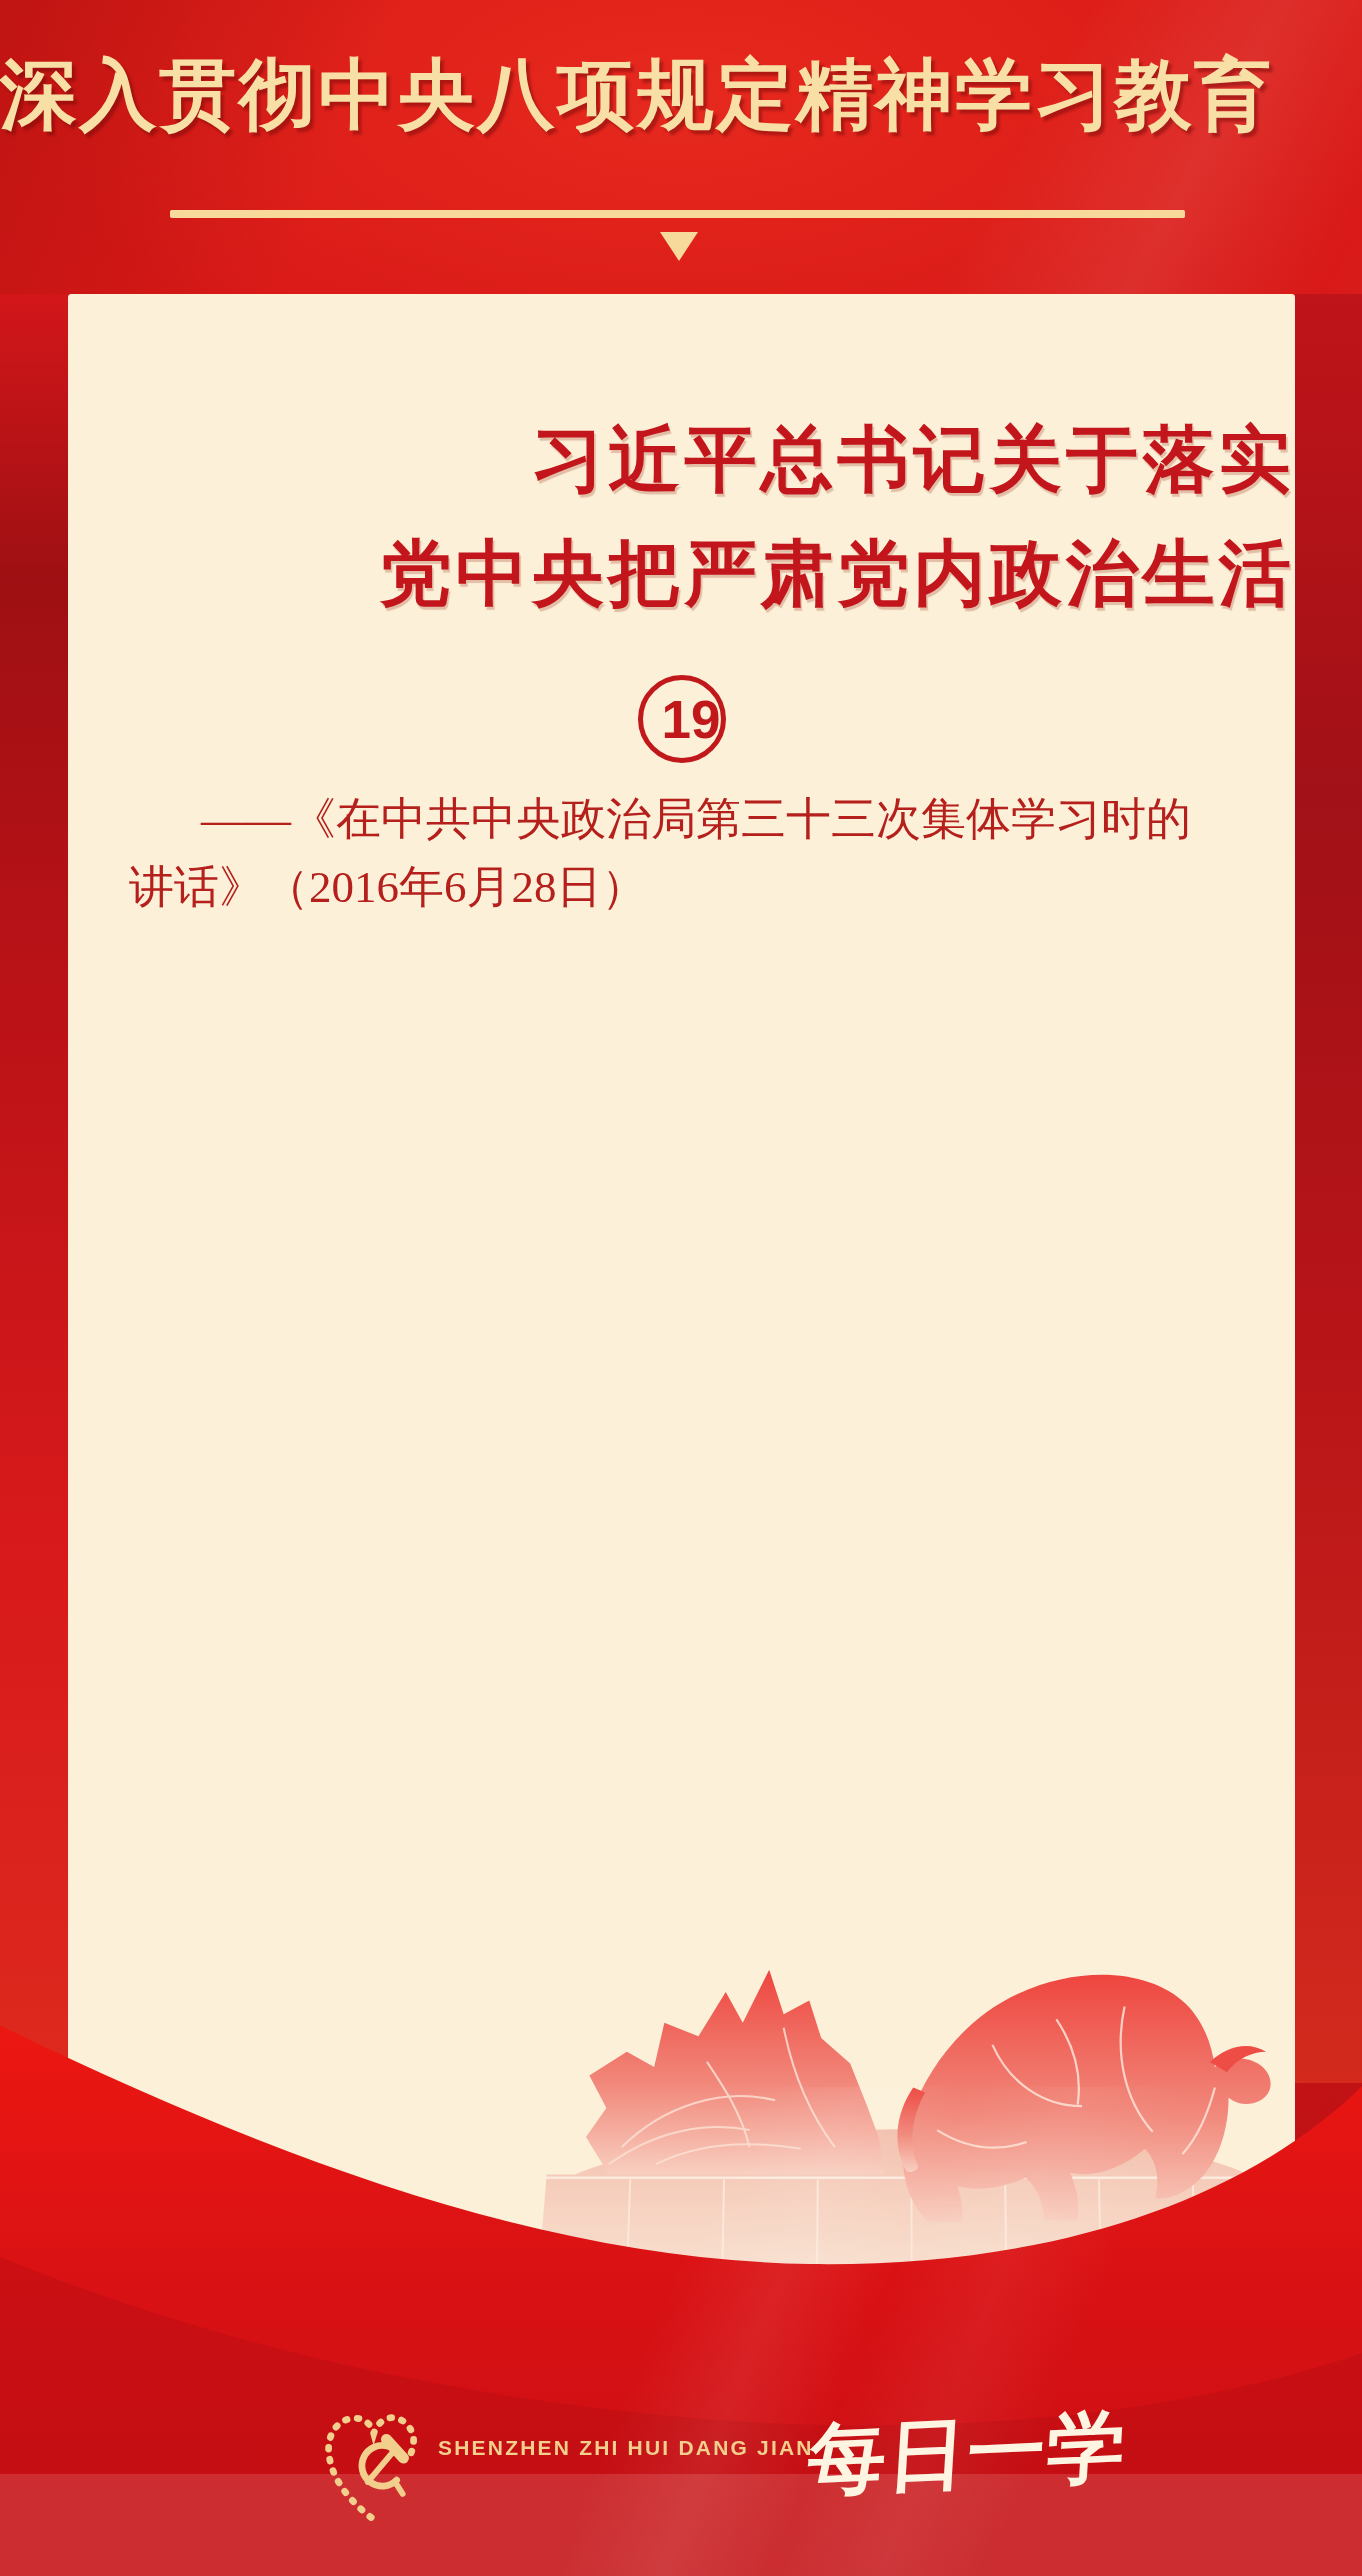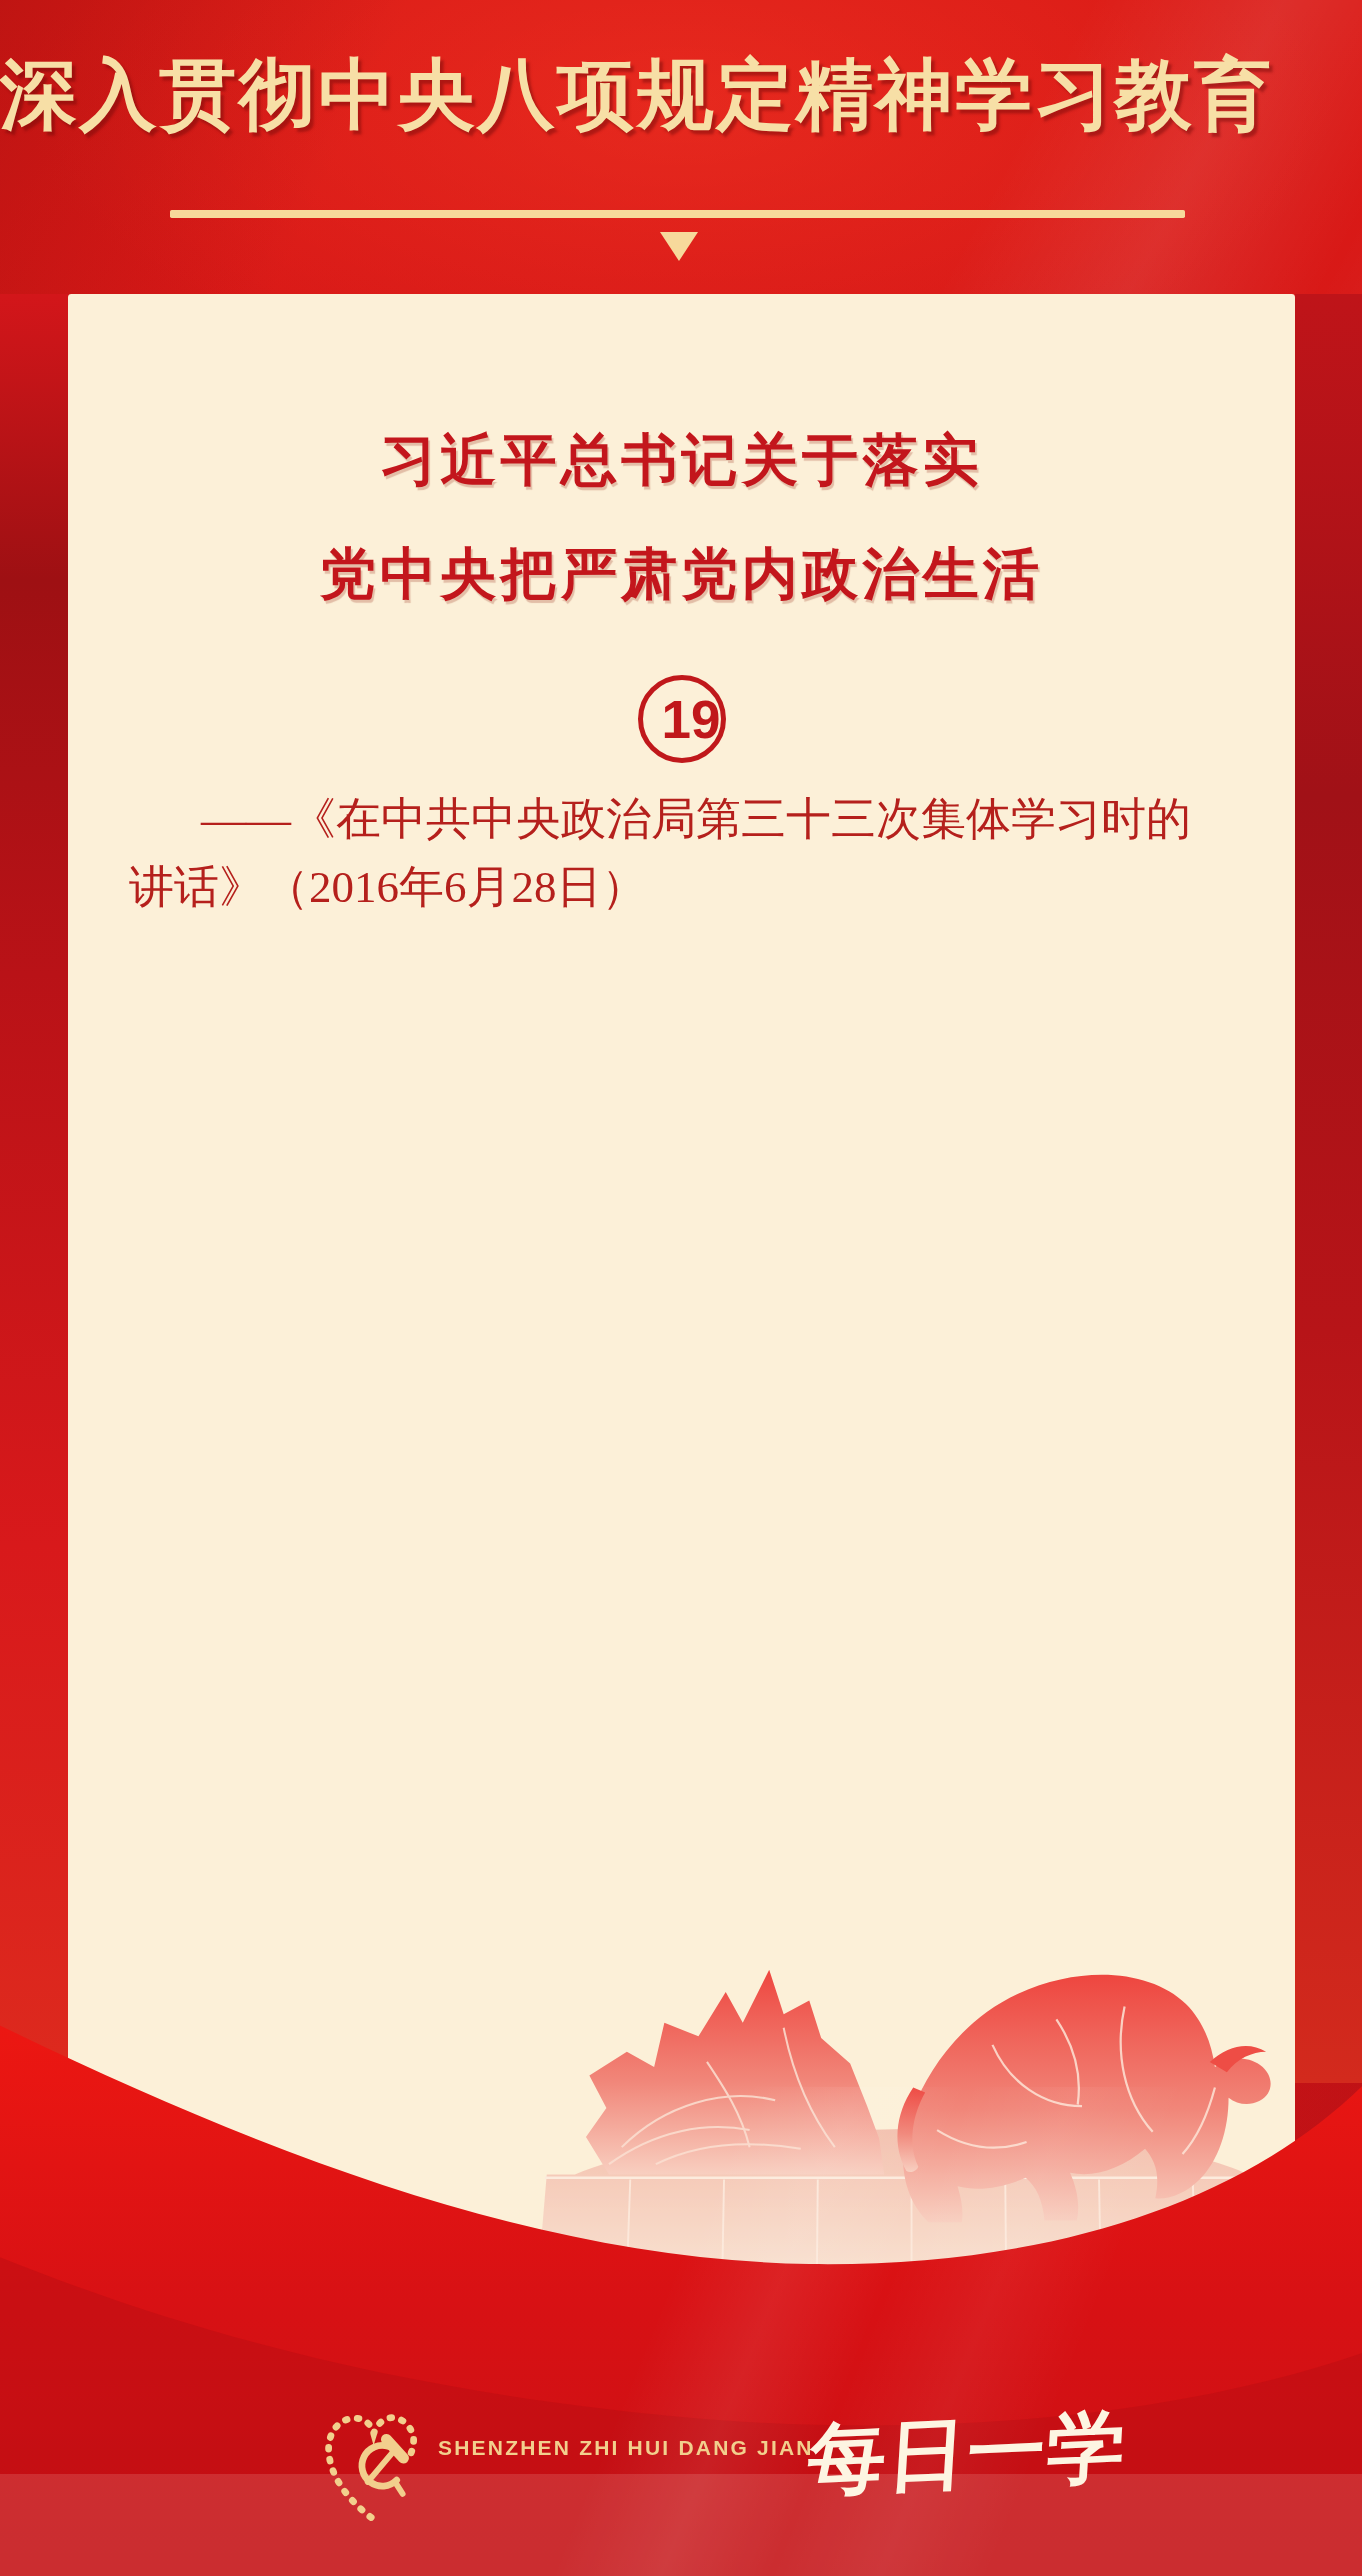--- a/index.html
+++ b/index.html
@@ -41,22 +41,22 @@
     position:absolute;left:660px;top:232px;z-index:2;width:0;height:0;
     border-left:19.6px solid transparent;border-right:19.6px solid transparent;
     border-top:29px solid #f7d99b;
   }
   
   .card{
     position:absolute;left:68px;top:294px;width:1227px;height:2010px;z-index:2;
     background:#fcf0d8;border-radius:3.4px;
   }
   .card-title{
-    margin:109px 0 0 0;text-align:center;
-    font-size:56px;font-weight:bold;letter-spacing:4.3px;line-height:114px;
+    margin:109px 0 0 0;text-align:right;
+    font-size:72px;font-weight:bold;letter-spacing:4.3px;line-height:114px;
     color:#c3161c;text-shadow:1.7px 2.6px 0.9px rgba(150,40,20,.25);
   }
   .issue-badge{
     width:78px;height:78px;margin:44px auto 0 auto;
     border:5.1px solid #c0181b;border-radius:50%;
     display:flex;align-items:center;justify-content:flex-end;
     color:#c0181b;font-weight:bold;font-size:53px;
     font-family:Liberation Sans, sans-serif;
   }
   .card-body{

